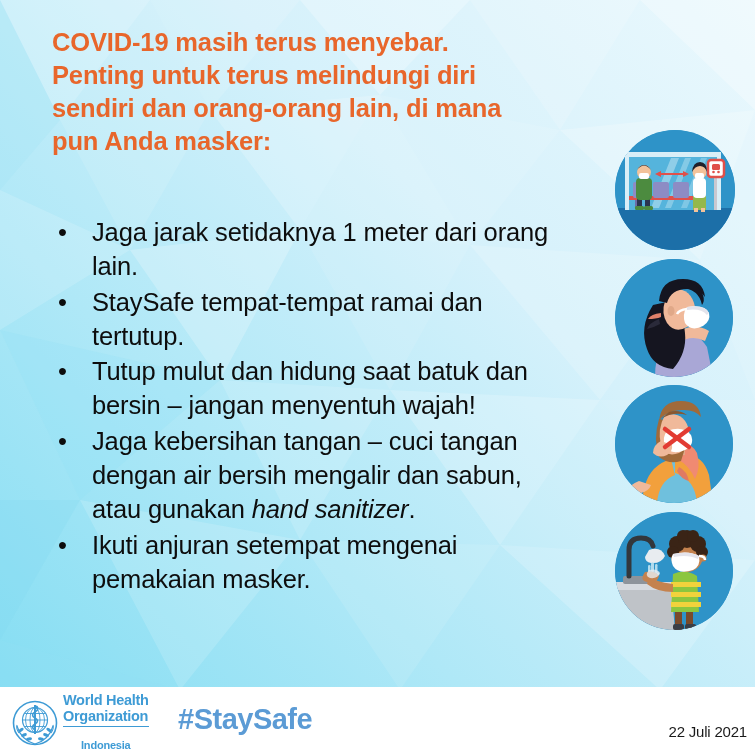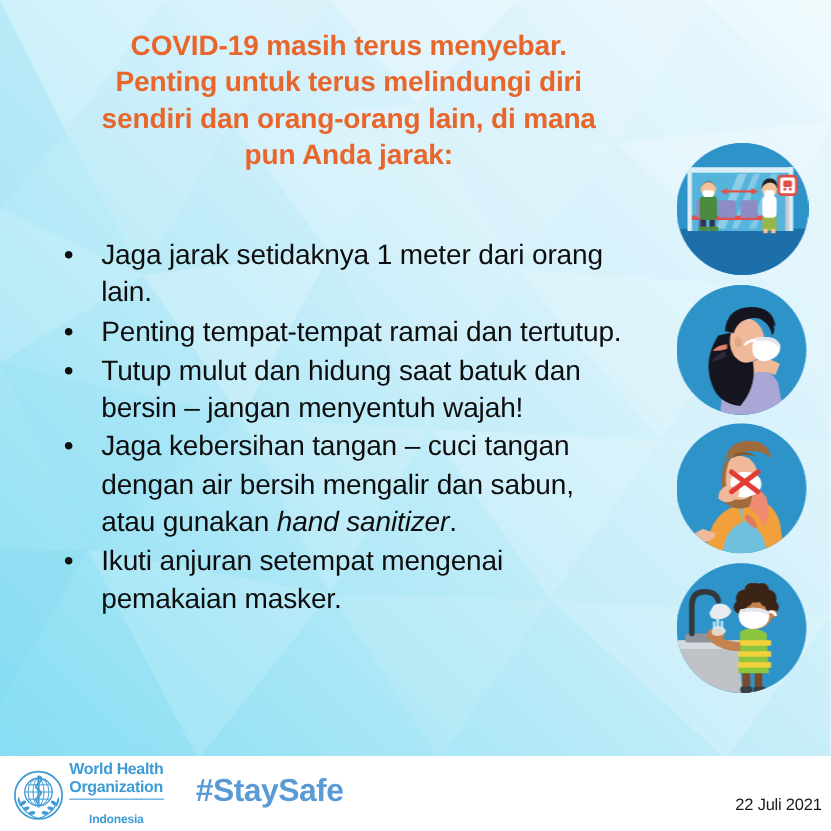--- a/index.html
+++ b/index.html
@@ -32,21 +32,20 @@
   #headline {
     position: absolute;
     left: 52px;
     top: 26px;
     width: 530px;
     font-size: 25.5px;
     font-weight: bold;
     line-height: 1.30;
     color: #E8662B;
     letter-spacing: -0.15px;
-    text-align: center;
   }
   #headline .hl-line { display: block; white-space: nowrap; }
 
   
   #bullets {
     position: absolute;
     left: 52px;
     top: 215px;
     width: 520px;
   }
@@ -191,33 +190,33 @@
       <polygon points="380,95 300,230 470,245" fill="#ffffff" opacity="0.3"></polygon>
       <polygon points="130,250 220,380 300,230" fill="#ffffff" opacity="0.16"></polygon>
       <polygon points="600,400 500,545 755,560" fill="#ffffff" opacity="0.15"></polygon>
     </g>
   </svg>
 
   <div id="headline">
     <span class="hl-line">COVID-19 masih terus menyebar.</span>
     <span class="hl-line">Penting untuk terus melindungi diri</span>
     <span class="hl-line">sendiri dan orang-orang lain, di mana</span>
-    <span class="hl-line">pun Anda jarak:</span>
+    <span class="hl-line">pun Anda masker:</span>
   </div>
 
   <div id="bullets">
 
     <div class="bullet-row">
       <span class="bullet-dot">•</span>
       <span class="bullet-text">Jaga jarak setidaknya 1 meter dari orang lain.</span>
     </div>
 
     <div class="bullet-row">
       <span class="bullet-dot">•</span>
-      <span class="bullet-text">Penting tempat-tempat ramai dan tertutup.</span>
+      <span class="bullet-text">StaySafe tempat-tempat ramai dan tertutup.</span>
     </div>
 
     <div class="bullet-row">
       <span class="bullet-dot">•</span>
       <span class="bullet-text">Tutup mulut dan hidung saat batuk dan bersin – jangan menyentuh wajah!</span>
     </div>
 
     <div class="bullet-row">
       <span class="bullet-dot">•</span>
       <span class="bullet-text"><span>Jaga kebersihan tangan – cuci tangan dengan air bersih mengalir dan sabun, atau gunakan </span><i>hand sanitizer</i><span>.</span></span>

